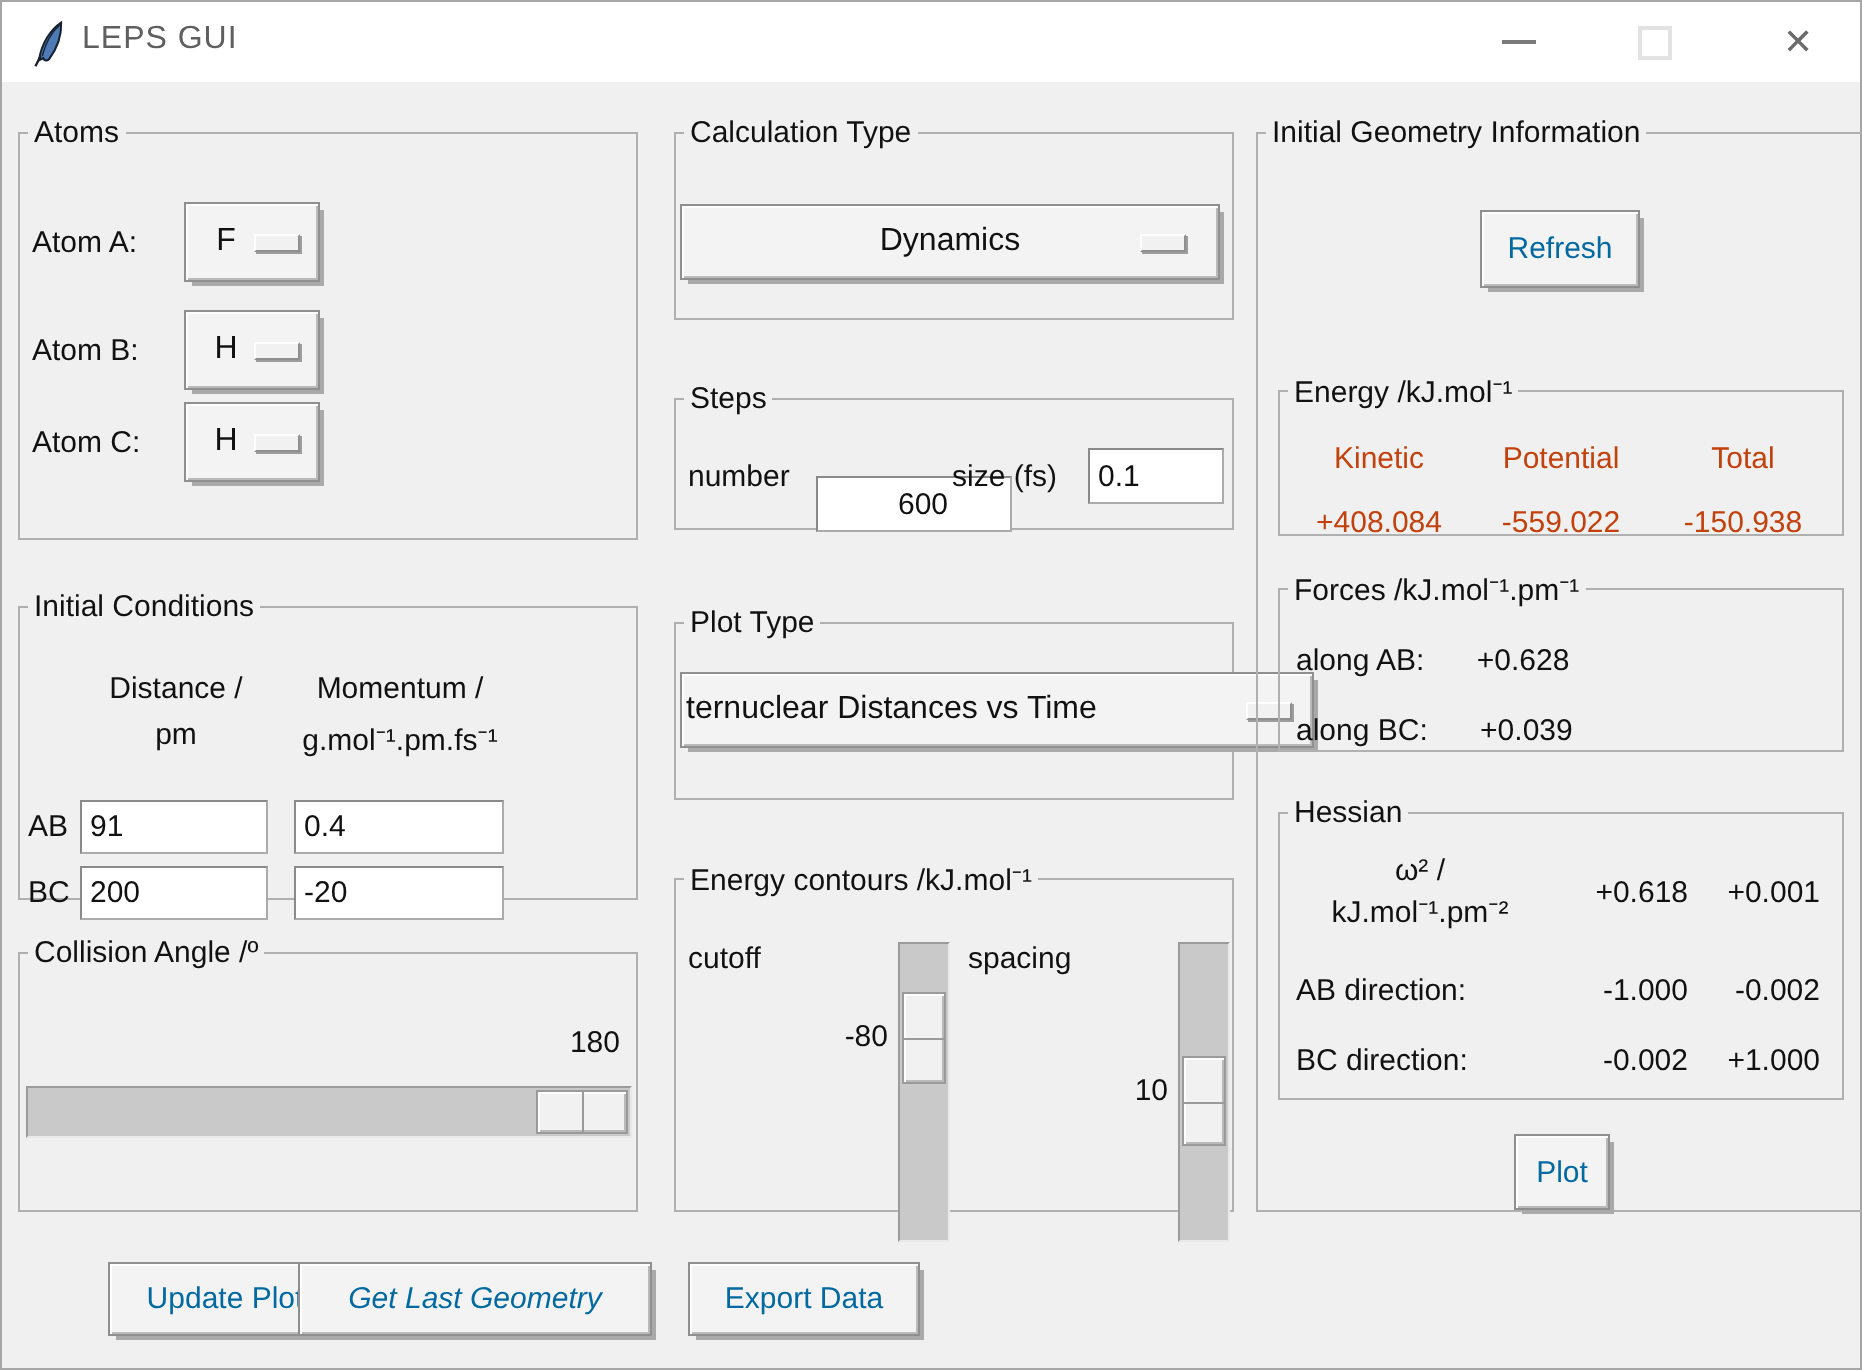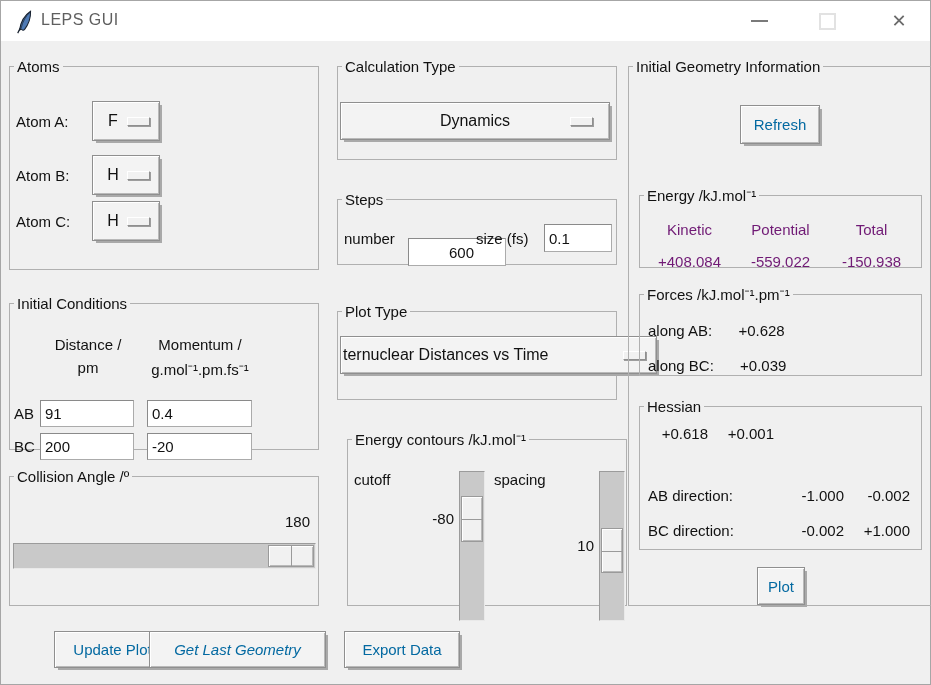--- a/index.html
+++ b/index.html
@@ -85,21 +85,21 @@
   .thumb-h::after{
     content:"";position:absolute;left:50%;top:0;bottom:0;width:1px;background:#9a9a9a;
   }
   .thumb-v::after{
     content:"";position:absolute;top:50%;left:0;right:0;height:1px;background:#9a9a9a;
   }
   
   .en-grid{
     position:absolute;left:4px;right:4px;display:grid;
     grid-template-columns:1fr 1fr 1fr;text-align:center;
-    font-size:15px;color:#701a75;
+    font-size:15px;color:#c2410c;
   }
   .hess-row{position:absolute;left:2px;display:flex;align-items:center;font-size:15px;color:#111;}
   .hess-label{width:136px;}
   .hess-val{width:66px;text-align:right;}
   .forces-row{position:absolute;left:8px;font-size:15px;color:#111;}
   .forces-row .fval{display:inline-block;margin-left:22px;}
 </style>
 </head>
 <body>
 
@@ -183,21 +183,21 @@
   </fieldset>
 
   <fieldset style="left:336px;top:302px;width:278px;height:95px;">
     <legend>Plot Type</legend>
     <div class="optmenu raised" style="left:2px;top:16px;width:268px;height:36px;padding-left:47px;">
       <span class="omtext" style="right:0;left:2px;justify-content:flex-start;">ternuclear Distances vs Time</span>
       <span class="indicator" style="right:10px;top:14px;"></span>
     </div>
   </fieldset>
 
-  <fieldset style="left:336px;top:428px;width:278px;height:175px;margin-left:10px;">
+  <fieldset style="left:336px;top:428px;width:278px;height:175px;">
     <legend>Energy contours /kJ.mol⁻¹</legend>
     <div class="lbl" style="left:6px;top:22px;">cutoff</div>
     <div class="lbl" style="left:146px;top:22px;">spacing</div>
 
     <div class="lbl" style="left:60px;top:61px;width:46px;text-align:right;">-80</div>
     <div class="trough" style="left:111px;top:22px;width:24px;height:148px;">
       <div class="thumb thumb-v" style="left:1px;top:24px;width:20px;height:44px;"></div>
     </div>
 
     <div class="lbl" style="left:208px;top:88px;width:38px;text-align:right;">10</div>
@@ -235,20 +235,24 @@
       </div>
       <div class="forces-row" style="top:53px;">
         <span>along BC:</span>
         <span class="fval">+0.039</span>
       </div>
     </fieldset>
 
     <fieldset style="left:10px;top:323px;width:281px;height:150px;">
       <legend>Hessian</legend>
       <div class="hess-row" style="top:10px;">
+        <span class="hess-label" style="text-align:center;line-height:1.4;">
+          <span>ω² /</span><br>
+          <span>kJ.mol⁻¹.pm⁻²</span>
+        </span>
         <span class="hess-val">+0.618</span>
         <span class="hess-val">+0.001</span>
       </div>
       <div class="hess-row" style="top:72px;">
         <span class="hess-label" style="padding-left:6px;box-sizing:border-box;">AB direction:</span>
         <span class="hess-val">-1.000</span>
         <span class="hess-val">-0.002</span>
       </div>
       <div class="hess-row" style="top:107px;">
         <span class="hess-label" style="padding-left:6px;box-sizing:border-box;">BC direction:</span>

